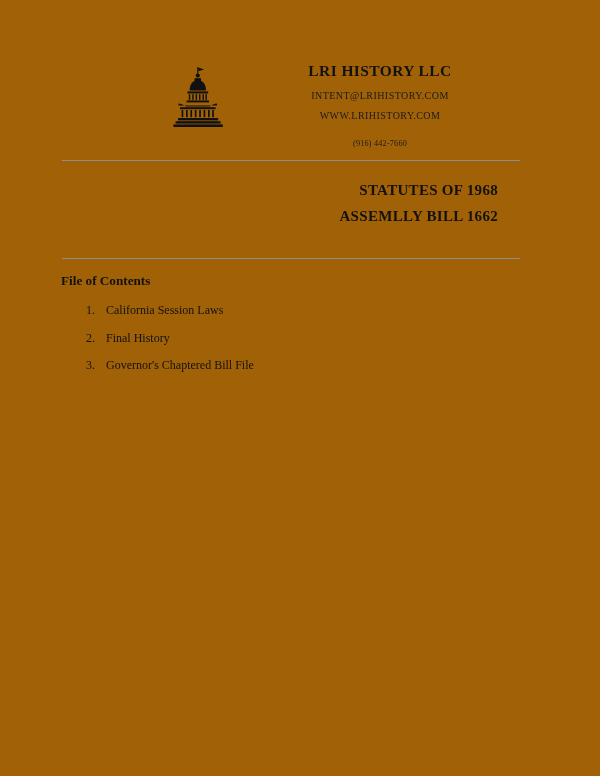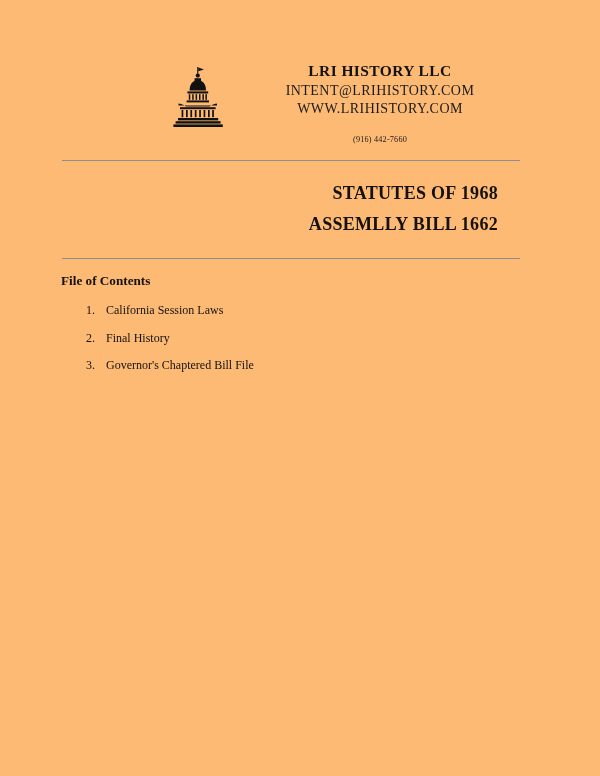--- a/index.html
+++ b/index.html
@@ -12,21 +12,21 @@
     height: 776px;
     font-family: "Liberation Serif", serif;
     color: #111111;
     position: relative;
     overflow: hidden;
   }
   .page {
     position: relative;
     width: 600px;
     height: 776px;
-    background: #fdba74;
+    background: #a16207;
     box-sizing: border-box;
   }
 
   
   .letterhead {
     position: absolute;
     top: 62px;
     left: 0;
     width: 600px;
     display: flex;
@@ -53,24 +53,24 @@
     font-family: "Liberation Serif", serif;
     font-size: 15.5px;
     font-weight: bold;
     letter-spacing: 0.4px;
     color: #14110f;
     line-height: 1.2;
     white-space: nowrap;
   }
   .org-line {
     font-family: "Liberation Serif", serif;
-    font-size: 14px;
+    font-size: 10px;
     letter-spacing: 0.45px;
     color: #1a1a1a;
-    margin-top: 2px;
+    margin-top: 9px;
     white-space: nowrap;
   }
   .org-line.phone {
     font-size: 8.2px;
     letter-spacing: 0.2px;
     margin-top: 18px;
   }
 
   
   .rule {
@@ -87,21 +87,21 @@
   .statute-head {
     position: absolute;
     top: 178px;
     left: 62px;
     width: 436px;
     text-align: right;
   }
   .statute-line {
     font-family: "Liberation Serif", serif;
     font-weight: bold;
-    font-size: 18px;
+    font-size: 15px;
     letter-spacing: 0.3px;
     color: #14110f;
     line-height: 1.72;
     white-space: nowrap;
     text-align: right;
   }
 
   
   .toc-title {
     position: absolute;

